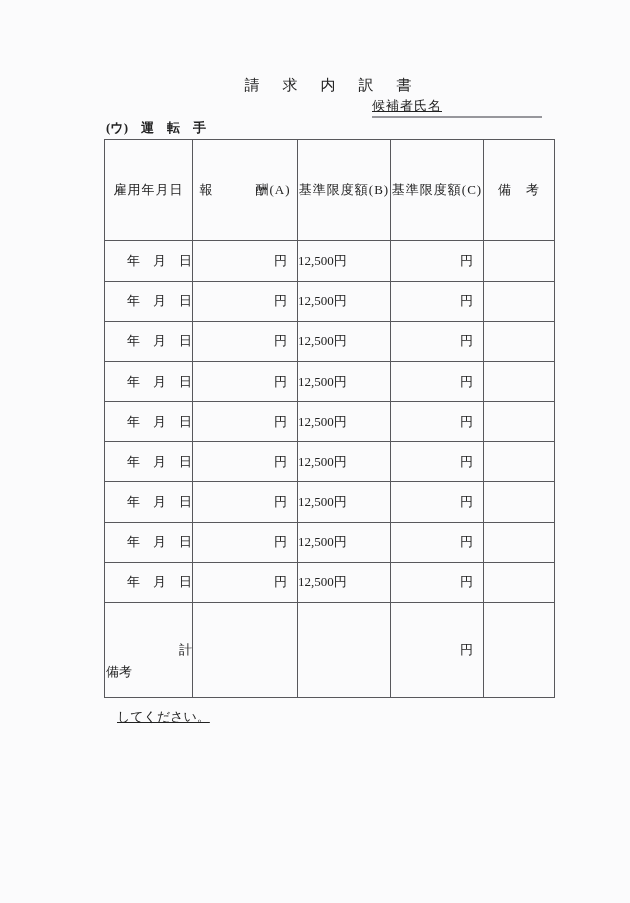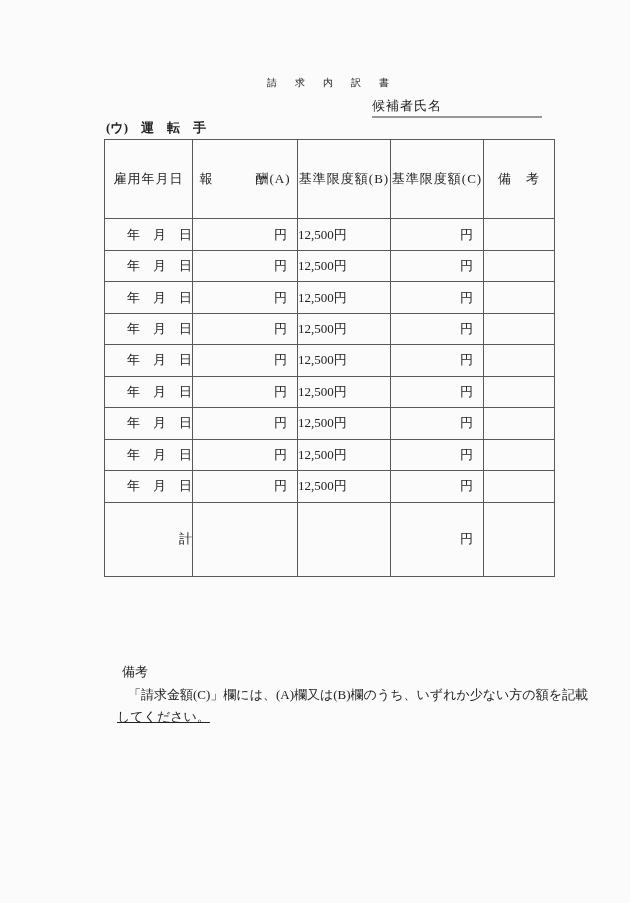--- a/index.html
+++ b/index.html
@@ -12,49 +12,50 @@
     font-family: "Liberation Serif", "DejaVu Serif", serif;
     overflow: hidden;
   }
   .doc-title {
     position: absolute;
     top: 76px;
     left: 0;
     width: 630px;
     text-align: center;
     text-indent: 30px;
-    font-size: 10px;
+    font-size: 15px;
     letter-spacing: 4px;
     white-space: nowrap;
   }
   .candidate-line {
     position: absolute;
     top: 97px;
     left: 372px;
     width: 170px;
     font-size: 13px;
     letter-spacing: 1px;
     border-bottom: 2px solid #97979c;
     padding-bottom: 1px;
     white-space: nowrap;
+    text-decoration: underline;
   }
   .section-label {
     position: absolute;
     top: 119px;
     left: 106px;
     font-size: 13px;
     white-space: nowrap;
     font-weight: bold;
   }
   table.billing {
     position: absolute;
     top: 139px;
     left: 104px;
     width: 450px;
-    height: 438px;
+    height: 559px;
     border-collapse: collapse;
     table-layout: fixed;
     font-size: 13px;
   }
   table.billing td {
     border: 1px solid #58585c;
     padding: 0;
     overflow: hidden;
     white-space: nowrap;
   }
@@ -68,21 +69,20 @@
   table.billing td.c1 { text-align: right; padding-right: 10px; }
   table.billing td.c2 { text-align: left; padding-right: 8px; }
   table.billing td.c3 { text-align: right; padding-right: 10px; }
   table.billing td.c4 { text-align: left; }
   .notes-heading {
     position: absolute;
     top: 663px;
     left: 106px;
     font-size: 13px;
     white-space: nowrap;
-    margin-left: 16px;
   }
   .note-line-1 {
     position: absolute;
     top: 686px;
     left: 128px;
     font-size: 13px;
     white-space: nowrap;
   }
   .note-line-2 {
     position: absolute;
@@ -194,17 +194,16 @@
         <td class="c1"></td>
         <td class="c2"></td>
         <td class="c3">円</td>
         <td class="c4"></td>
       </tr>
     </tbody>
   </table>
 
   <div class="notes-heading">備考</div>
 
-  <div class="note-line-1">「請求金額(C)」欄には、(A)欄又は(B)欄のうち、いずれか少ない方の額を記載</div>
 
   <div class="note-line-2">してください。</div>
 
 </div>
 
 </body></html>

